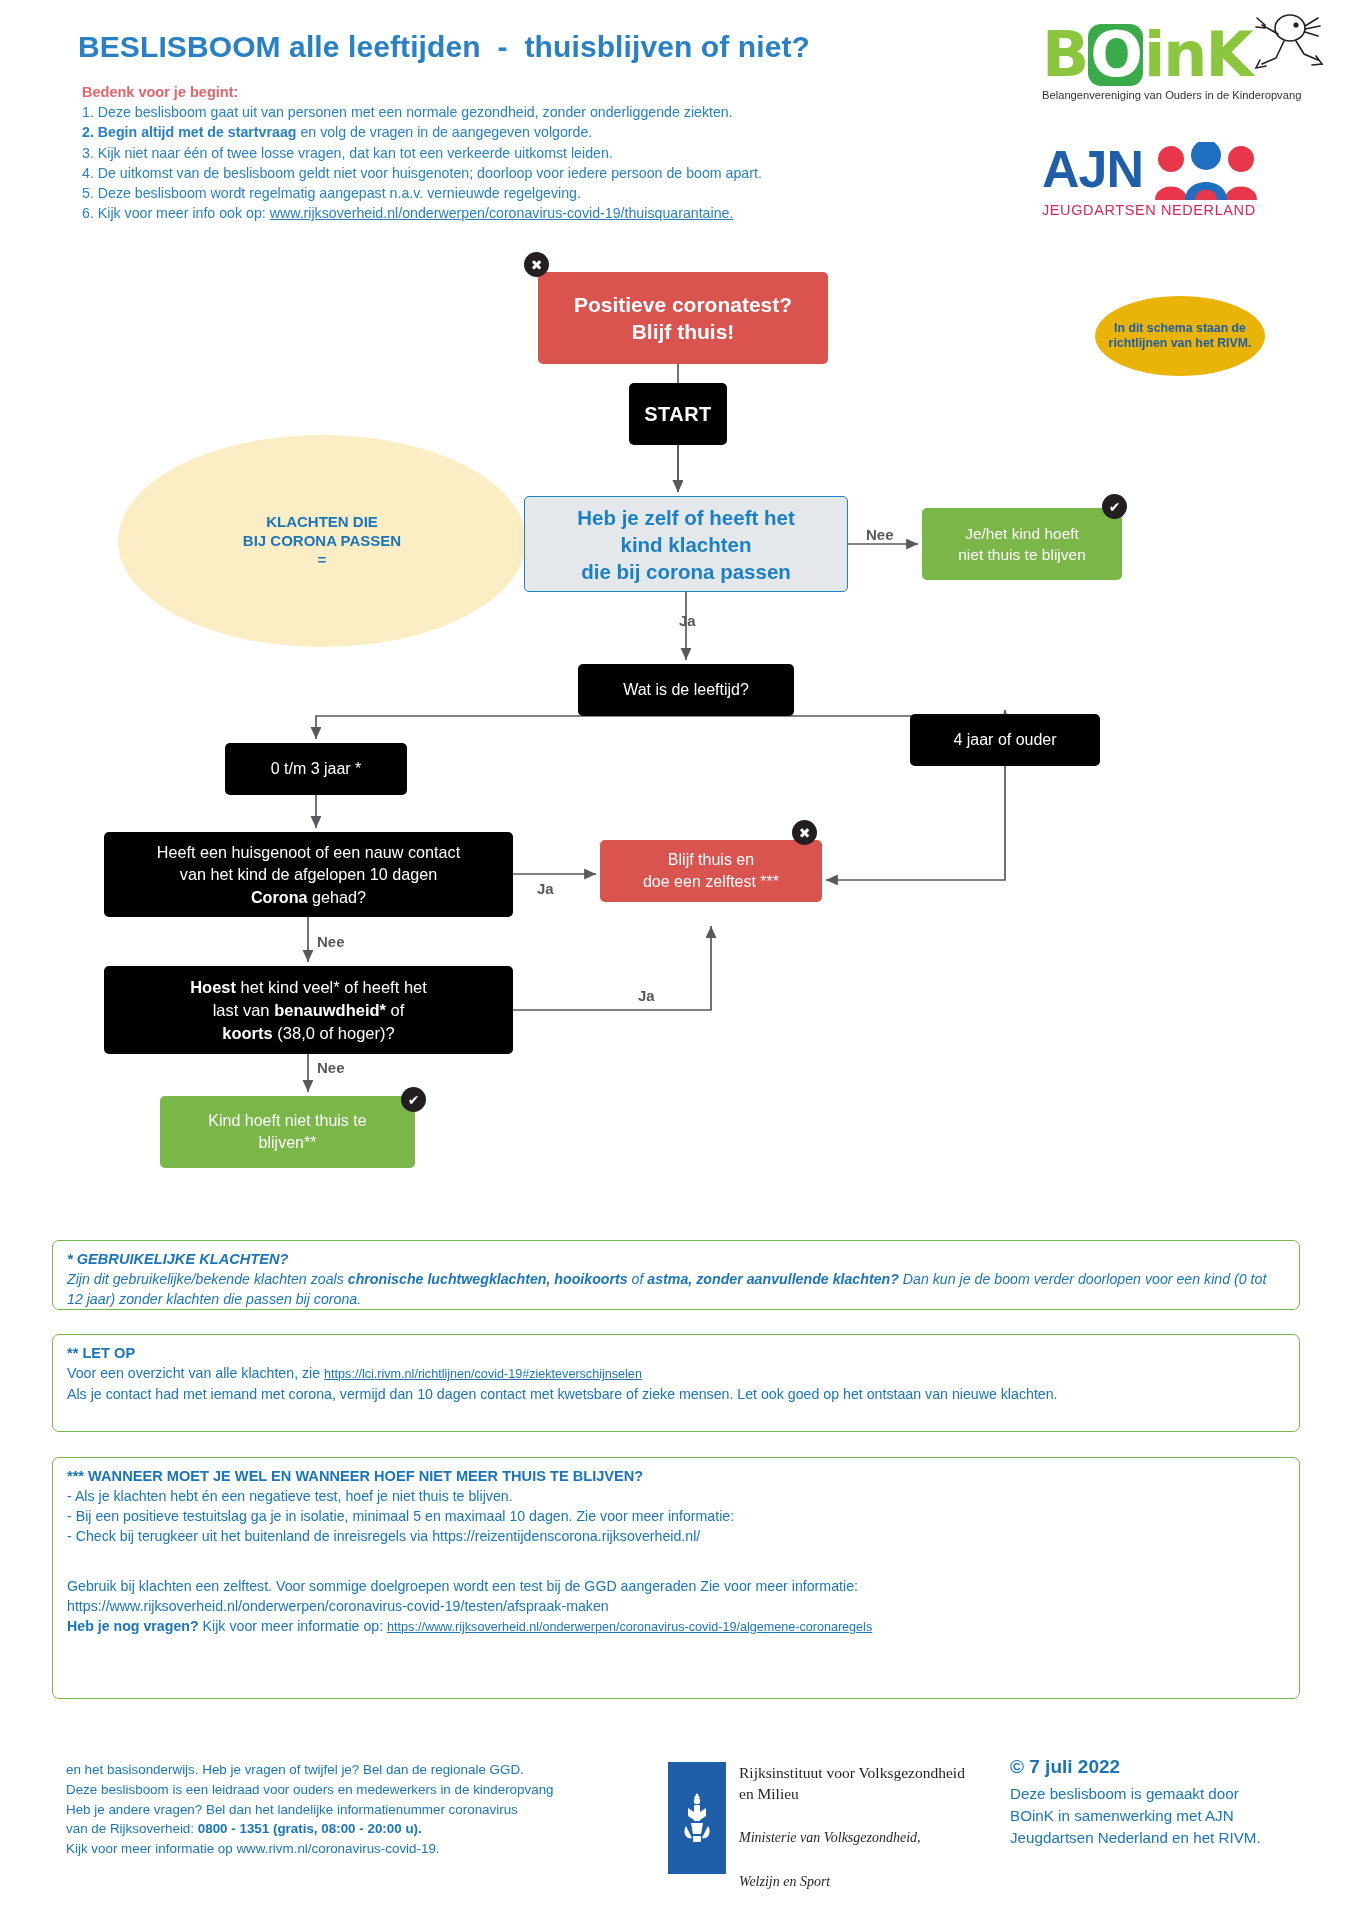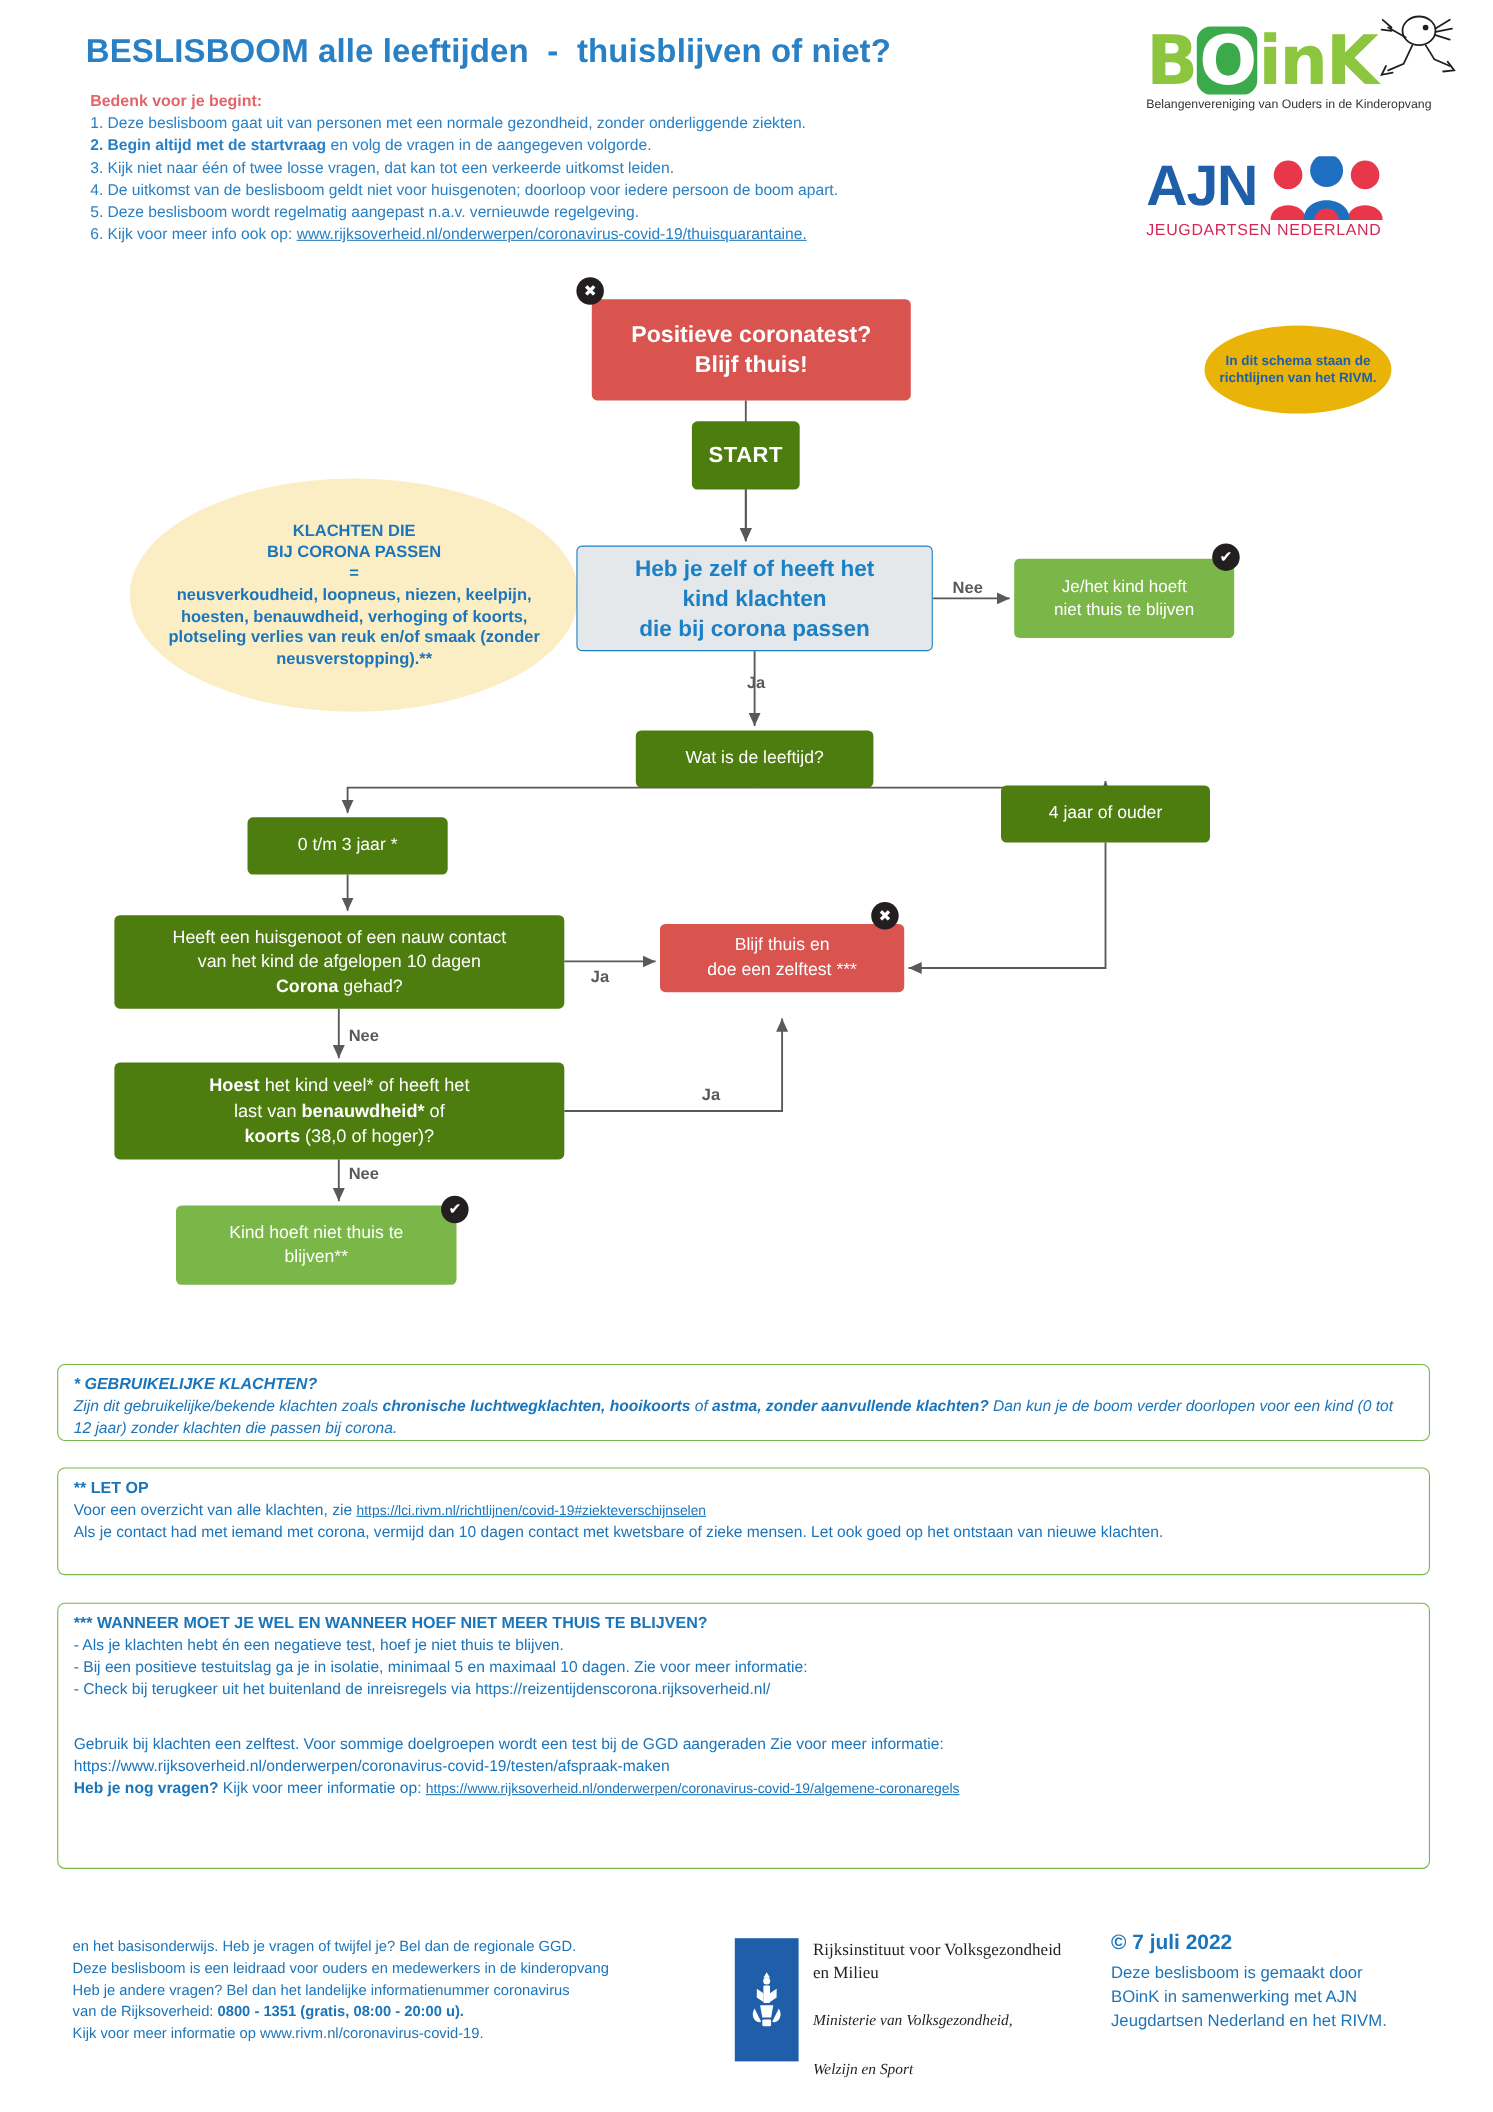--- a/index.html
+++ b/index.html
@@ -49,21 +49,21 @@
     position:absolute;left:1095px;top:296px;width:170px;height:80px;
     background:#eab308;border-radius:50%;
     display:flex;align-items:center;justify-content:center;text-align:center;
     color:#1f5fa9;font-size:12.3px;font-weight:bold;line-height:15.5px;
   }
 
   
   .node{position:absolute;box-sizing:border-box;display:flex;align-items:center;
         justify-content:center;text-align:center;border-radius:5px;}
   .node-red{background:#d9534f;color:#fff;}
-  .node-blue{background:#4d7c0f;color:#fff;}
+  .node-blue{background:#000000;color:#fff;}
   .node-green{background:#7ab648;color:#fff;}
   .node-lightblue{background:#e5e8ea;border:1px solid #1b81c4;color:#1b81c4;}
 
   .n-positief{left:538px;top:272px;width:290px;height:92px;font-size:21px;font-weight:bold;line-height:27px;}
   .n-start{left:629px;top:383px;width:98px;height:62px;font-size:20px;font-weight:bold;letter-spacing:.5px;}
   .n-klachten{left:524px;top:496px;width:324px;height:96px;font-size:20.5px;font-weight:bold;line-height:27px;}
   .n-geen{left:922px;top:508px;width:200px;height:72px;font-size:15.5px;line-height:21px;}
   .n-leeftijd{left:578px;top:664px;width:216px;height:52px;font-size:16px;}
   .n-0t3{left:225px;top:743px;width:182px;height:52px;font-size:16px;}
   .n-4plus{left:910px;top:714px;width:190px;height:52px;font-size:16px;}
@@ -203,21 +203,20 @@
       <path d="M1005,766 L1005,880 L826,880"></path>
       <path d="M513,1010 L711,1010 L711,926"></path>
       <path d="M308,1054 L308,1092"></path>
     </g>
   </svg>
 
   <div class="ellipse">
     <div class="e-head">KLACHTEN DIE</div>
     <div class="e-head">BIJ CORONA PASSEN</div>
     <div class="e-eq">=</div>
-    <div class="e-body">neusverkoudheid, loopneus, niezen, keelpijn, hoesten, benauwdheid, verhoging of koorts, plotseling verlies van reuk en/of smaak (zonder neusverstopping).**</div>
   </div>
 
   <div class="node node-red n-positief">
     <div>
       <div>Positieve coronatest?</div>
       <div>Blijf thuis!</div>
     </div>
   </div>
   <div class="badge b-x1">✖</div>
 

